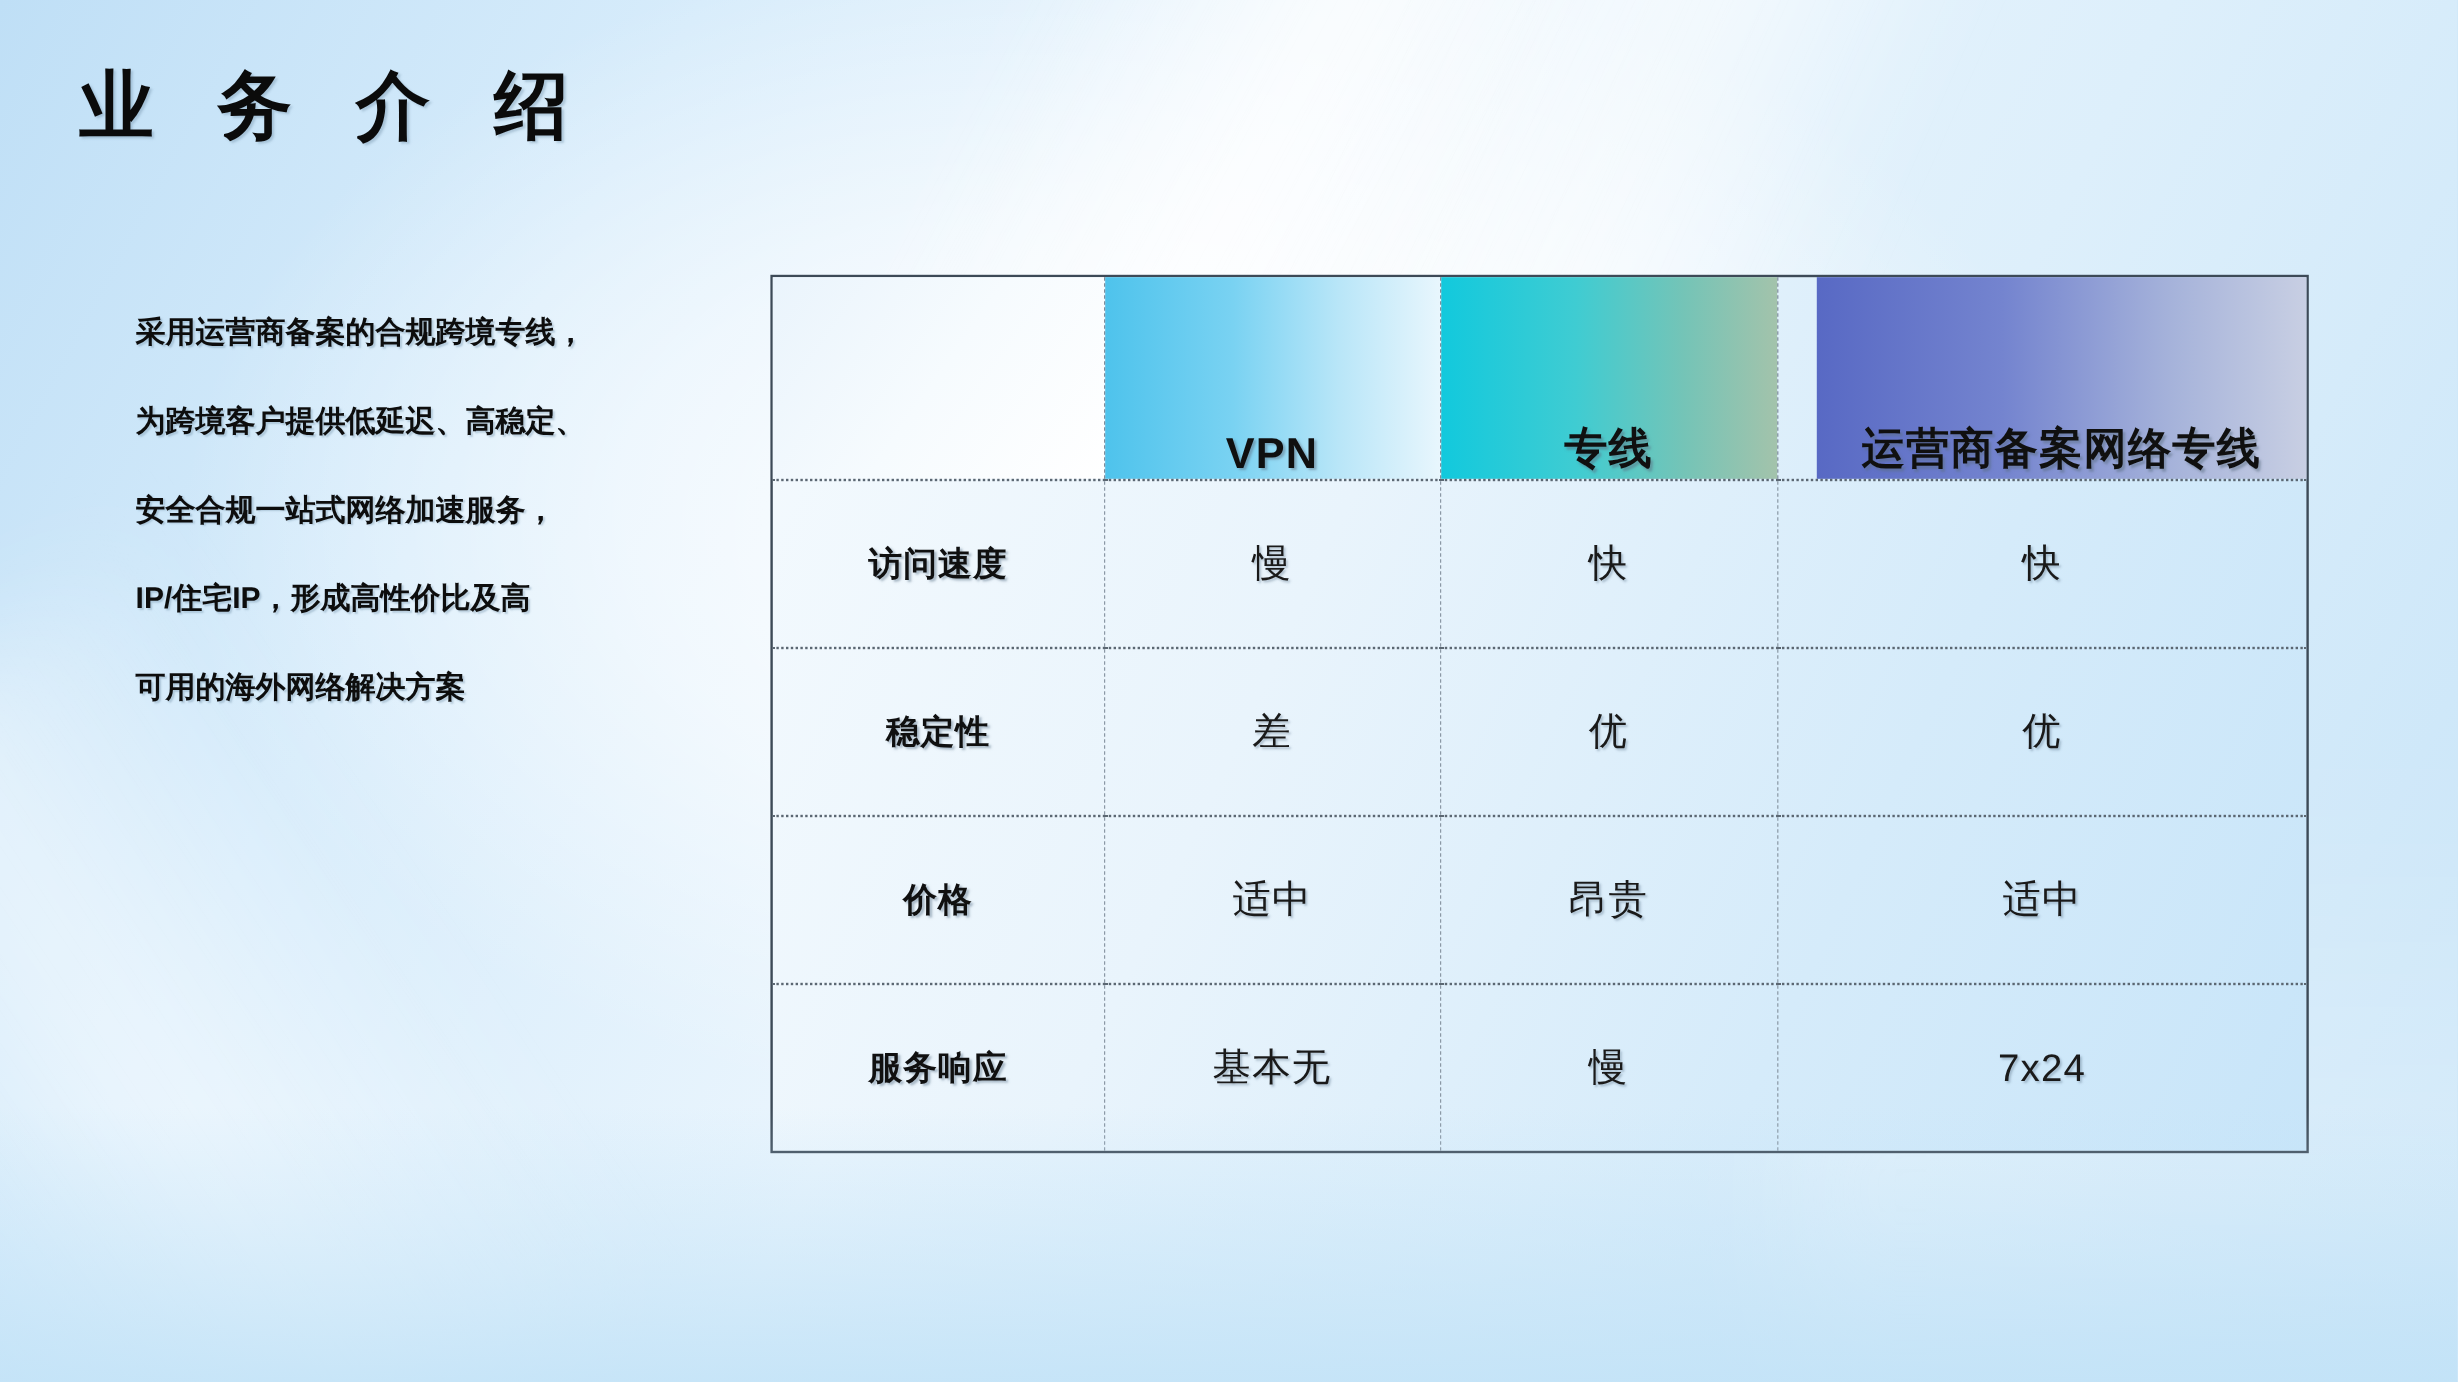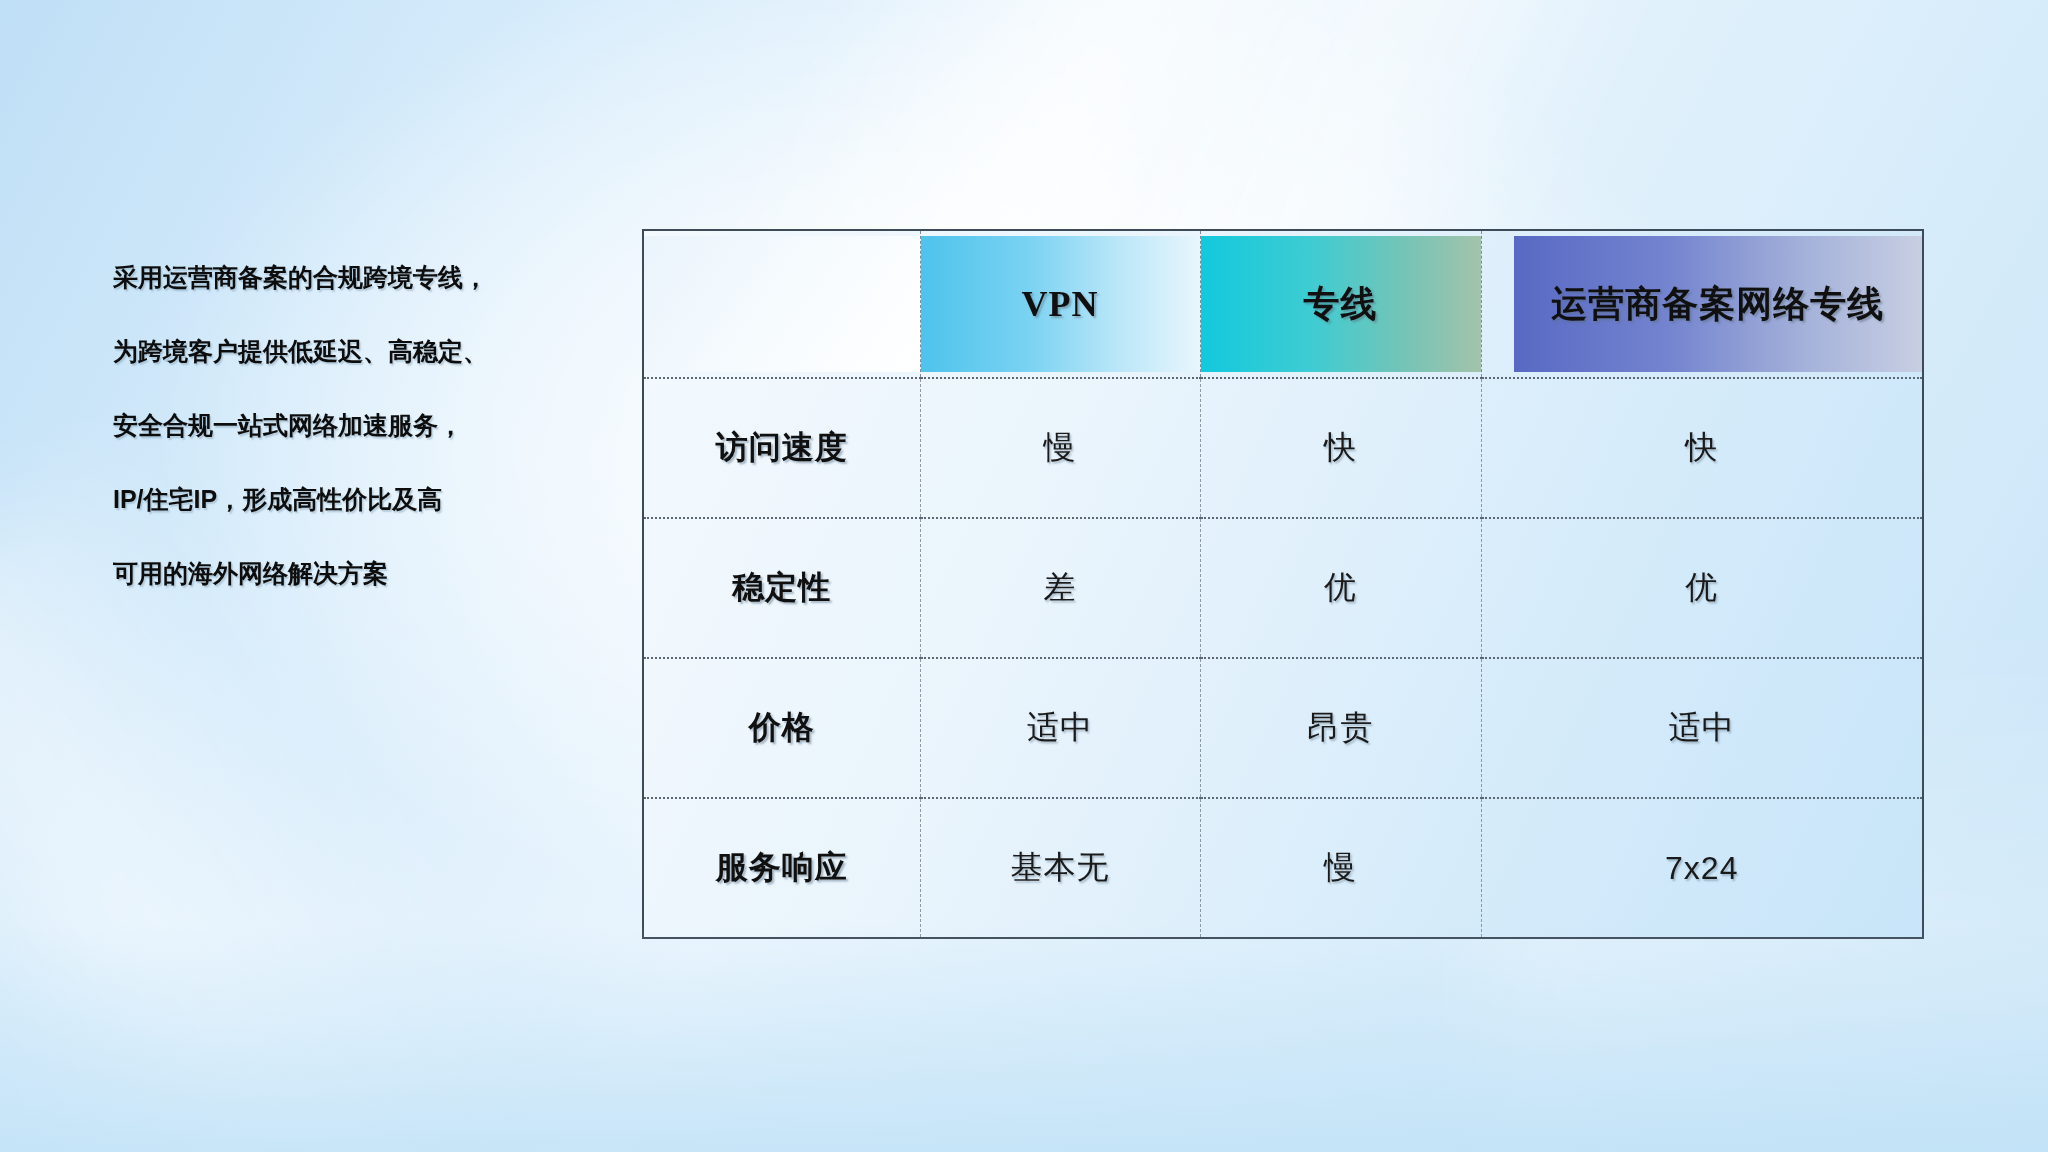--- a/index.html
+++ b/index.html
@@ -118,25 +118,24 @@
   thead th {
     height: 146px;
     padding: 0;
     font-size: 0;
     vertical-align: middle;
     border-right: 1px dashed #7f8d9b;
   }
   thead th:last-child { border-right: none; padding-left: 32px; }
 
   .hd-inner {
-    height: 136px;
+    height: 168px;
     display: flex;
-    align-items: center;
+    align-items: flex-end;
     justify-content: center;
-    font-family: Liberation Serif, serif;
   }
   .hd-text {
     font-size: 36px;
     font-weight: bold;
     color: #101010;
     letter-spacing: 1px;
     white-space: nowrap;
     text-shadow: 2px 2px 2px rgba(90,110,130,0.5);
   }
   th.hd-empty .hd-inner {
@@ -157,21 +156,21 @@
     padding: 0;
     text-align: center;
     vertical-align: middle;
     border-top: 2px dotted #5b6772;
     border-right: 1px dashed #8b98a5;
     background: transparent;
   }
   tbody td:last-child { border-right: none; }
 
   tbody td.row-label {
-    font-size: 32px;
+    font-size: 28px;
     font-weight: bold;
     color: #101010;
     letter-spacing: 1px;
     text-shadow: 2px 2px 2px rgba(95,120,142,0.5);
   }
   tbody td.cell-value {
     font-size: 32px;
     font-weight: normal;
     color: #1a1a1a;
     letter-spacing: 1px;
@@ -181,20 +180,21 @@
 </head>
 <body>
 
 <div id="slide">
 
   <div class="streak streak-a"></div>
   <div class="streak streak-b"></div>
   <div class="streak streak-c"></div>
   <div class="streak streak-d"></div>
 
+  <div id="page-title">业 务 介 绍</div>
 
   <div id="description">
     <div class="line">采用运营商备案的合规跨境专线，</div>
     <div class="line">为跨境客户提供低延迟、高稳定、</div>
     <div class="line">安全合规一站式网络加速服务，</div>
     <div class="line">IP/住宅IP，形成高性价比及高</div>
     <div class="line">可用的海外网络解决方案</div>
   </div>
 
   <div id="compare-table">

